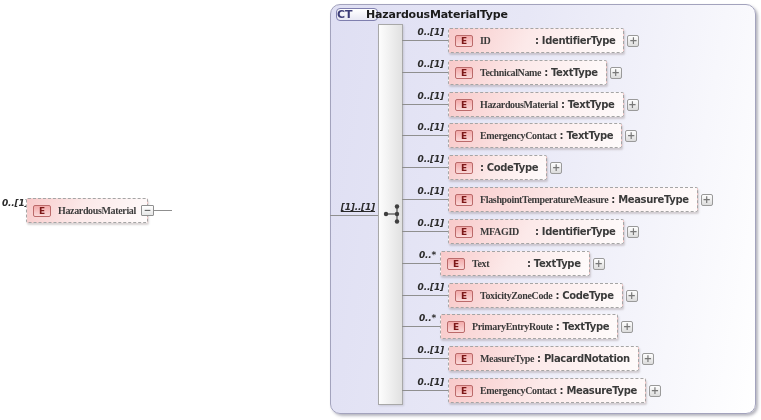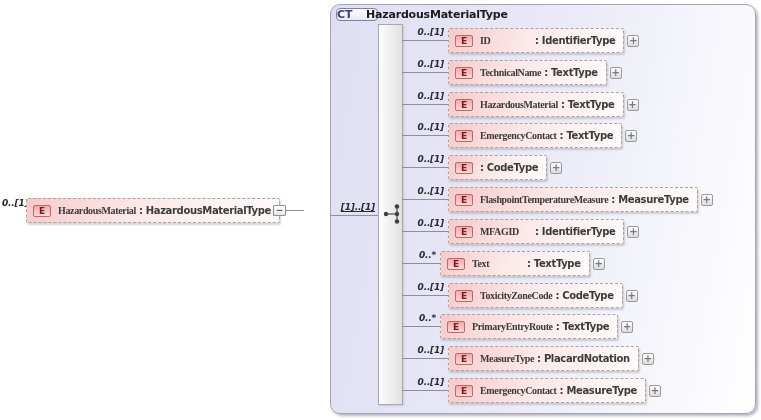--- a/index.html
+++ b/index.html
@@ -79,21 +79,20 @@
 <body>
 
 <div id="canvas">
 
   <div class="card" style="left:2px;top:198px;width:26px;">0..[1]</div>
 
   <div class="rowflex" style="left:26px;top:198px;">
     <div class="ebox">
       <span class="eicon">E</span>
       <span class="ename">HazardousMaterial</span>
-      <span class="etype">: HazardousMaterialType</span>
     </div>
     <div class="minusbox">−</div>
     <div class="stub"></div>
   </div>
 
   <div class="ct-box"></div>
   <div class="ct-badge">CT</div>
   <div class="ct-title">HazardousMaterialType</div>
 
   <div class="hline" style="left:330px;top:215px;width:48px;"></div>

